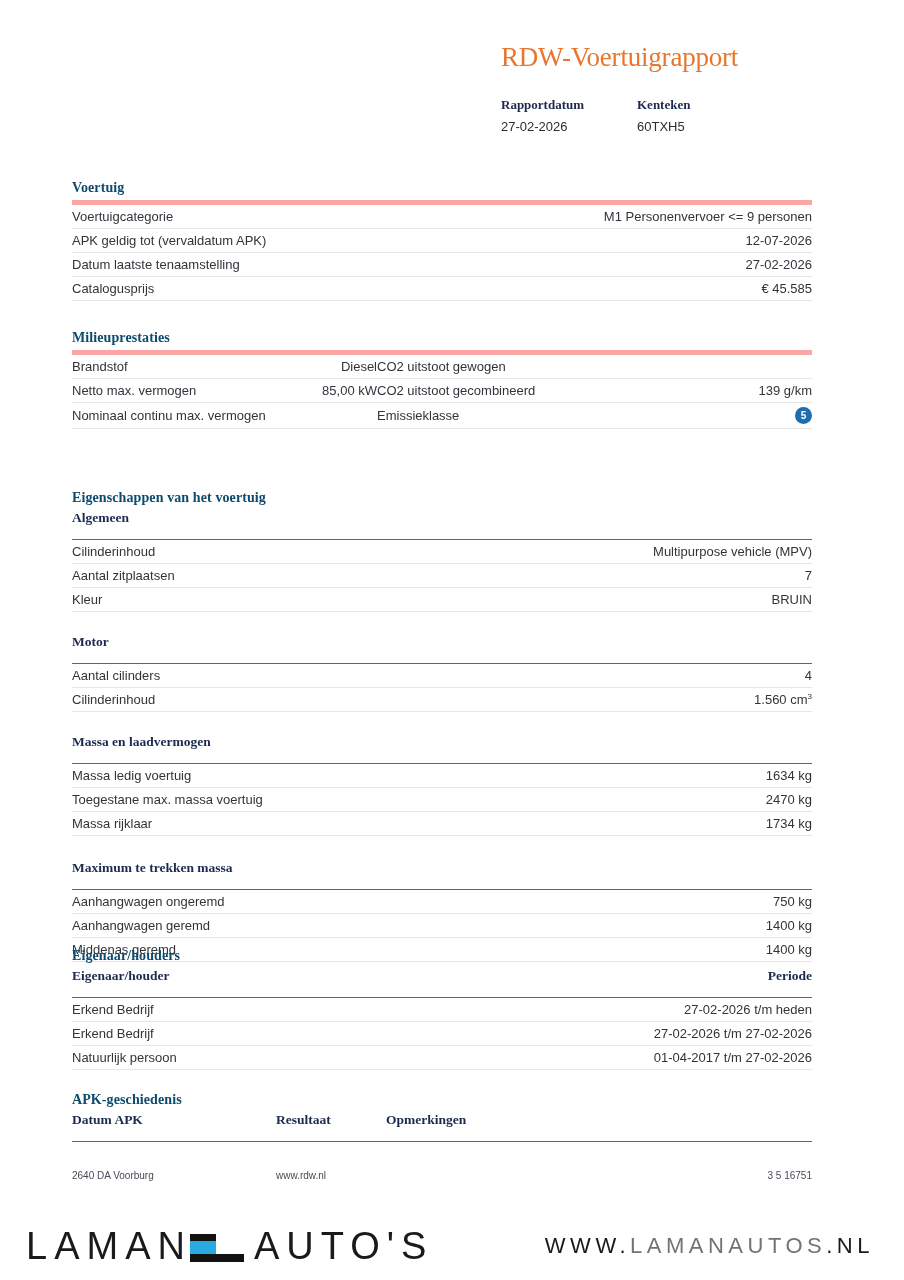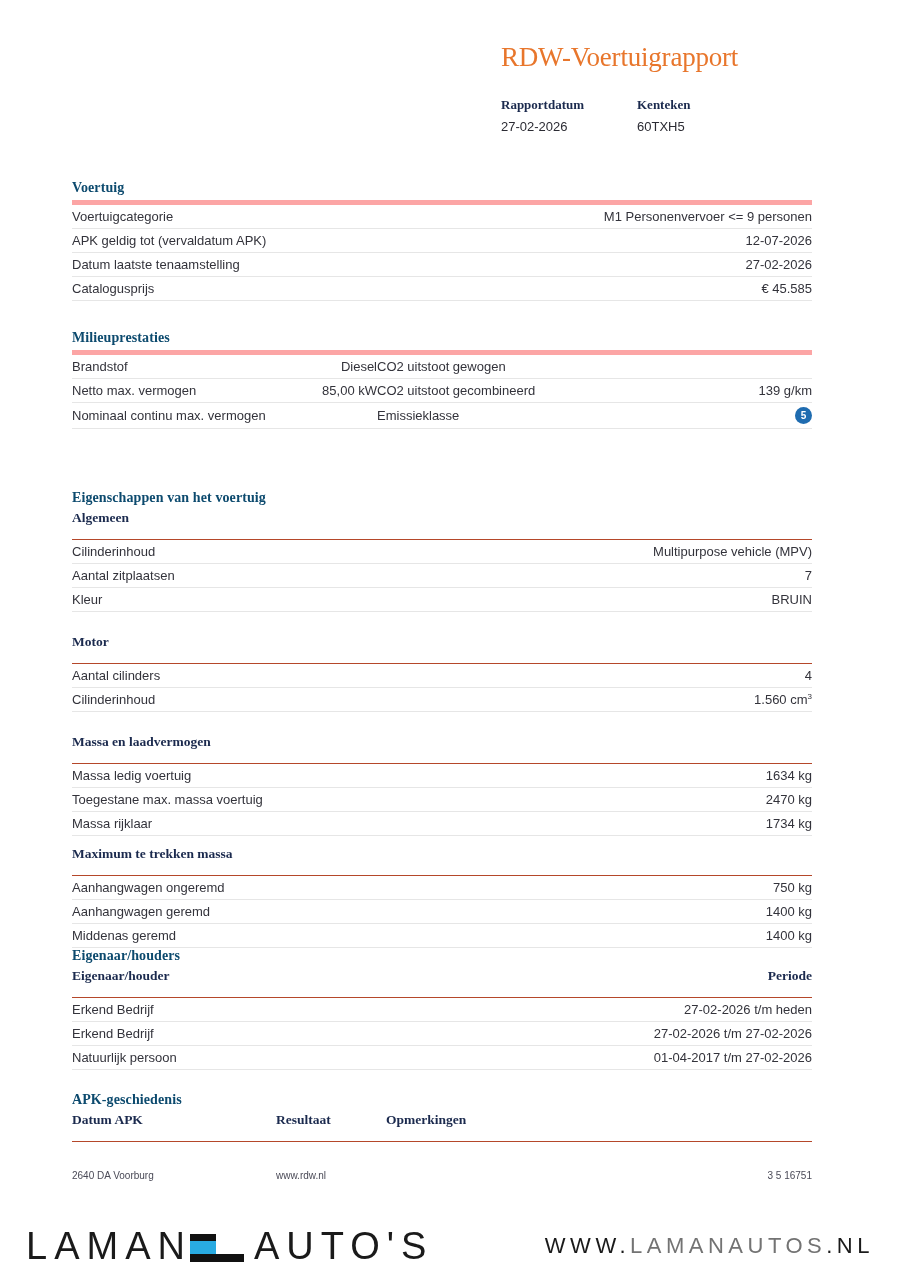--- a/index.html
+++ b/index.html
@@ -226,21 +226,21 @@
         <td class="r">4</td>
       </tr>
       <tr>
         <td>Cilinderinhoud</td>
         <td class="r"><span>1.560 cm</span><sup>3</sup></td>
       </tr>
     </tbody>
       </table>
 
     <div class="sub-title">Massa en laadvermogen</div>
-    <table class="tbl topline" style="margin-bottom:10px;">
+    <table class="tbl topline" style="margin-bottom:24px;">
       <tbody>
           <tr>
         <td>Massa ledig voertuig</td>
         <td class="r">1634 kg</td>
       </tr>
       <tr>
         <td>Toegestane max. massa voertuig</td>
         <td class="r">2470 kg</td>
       </tr>
       <tr>

